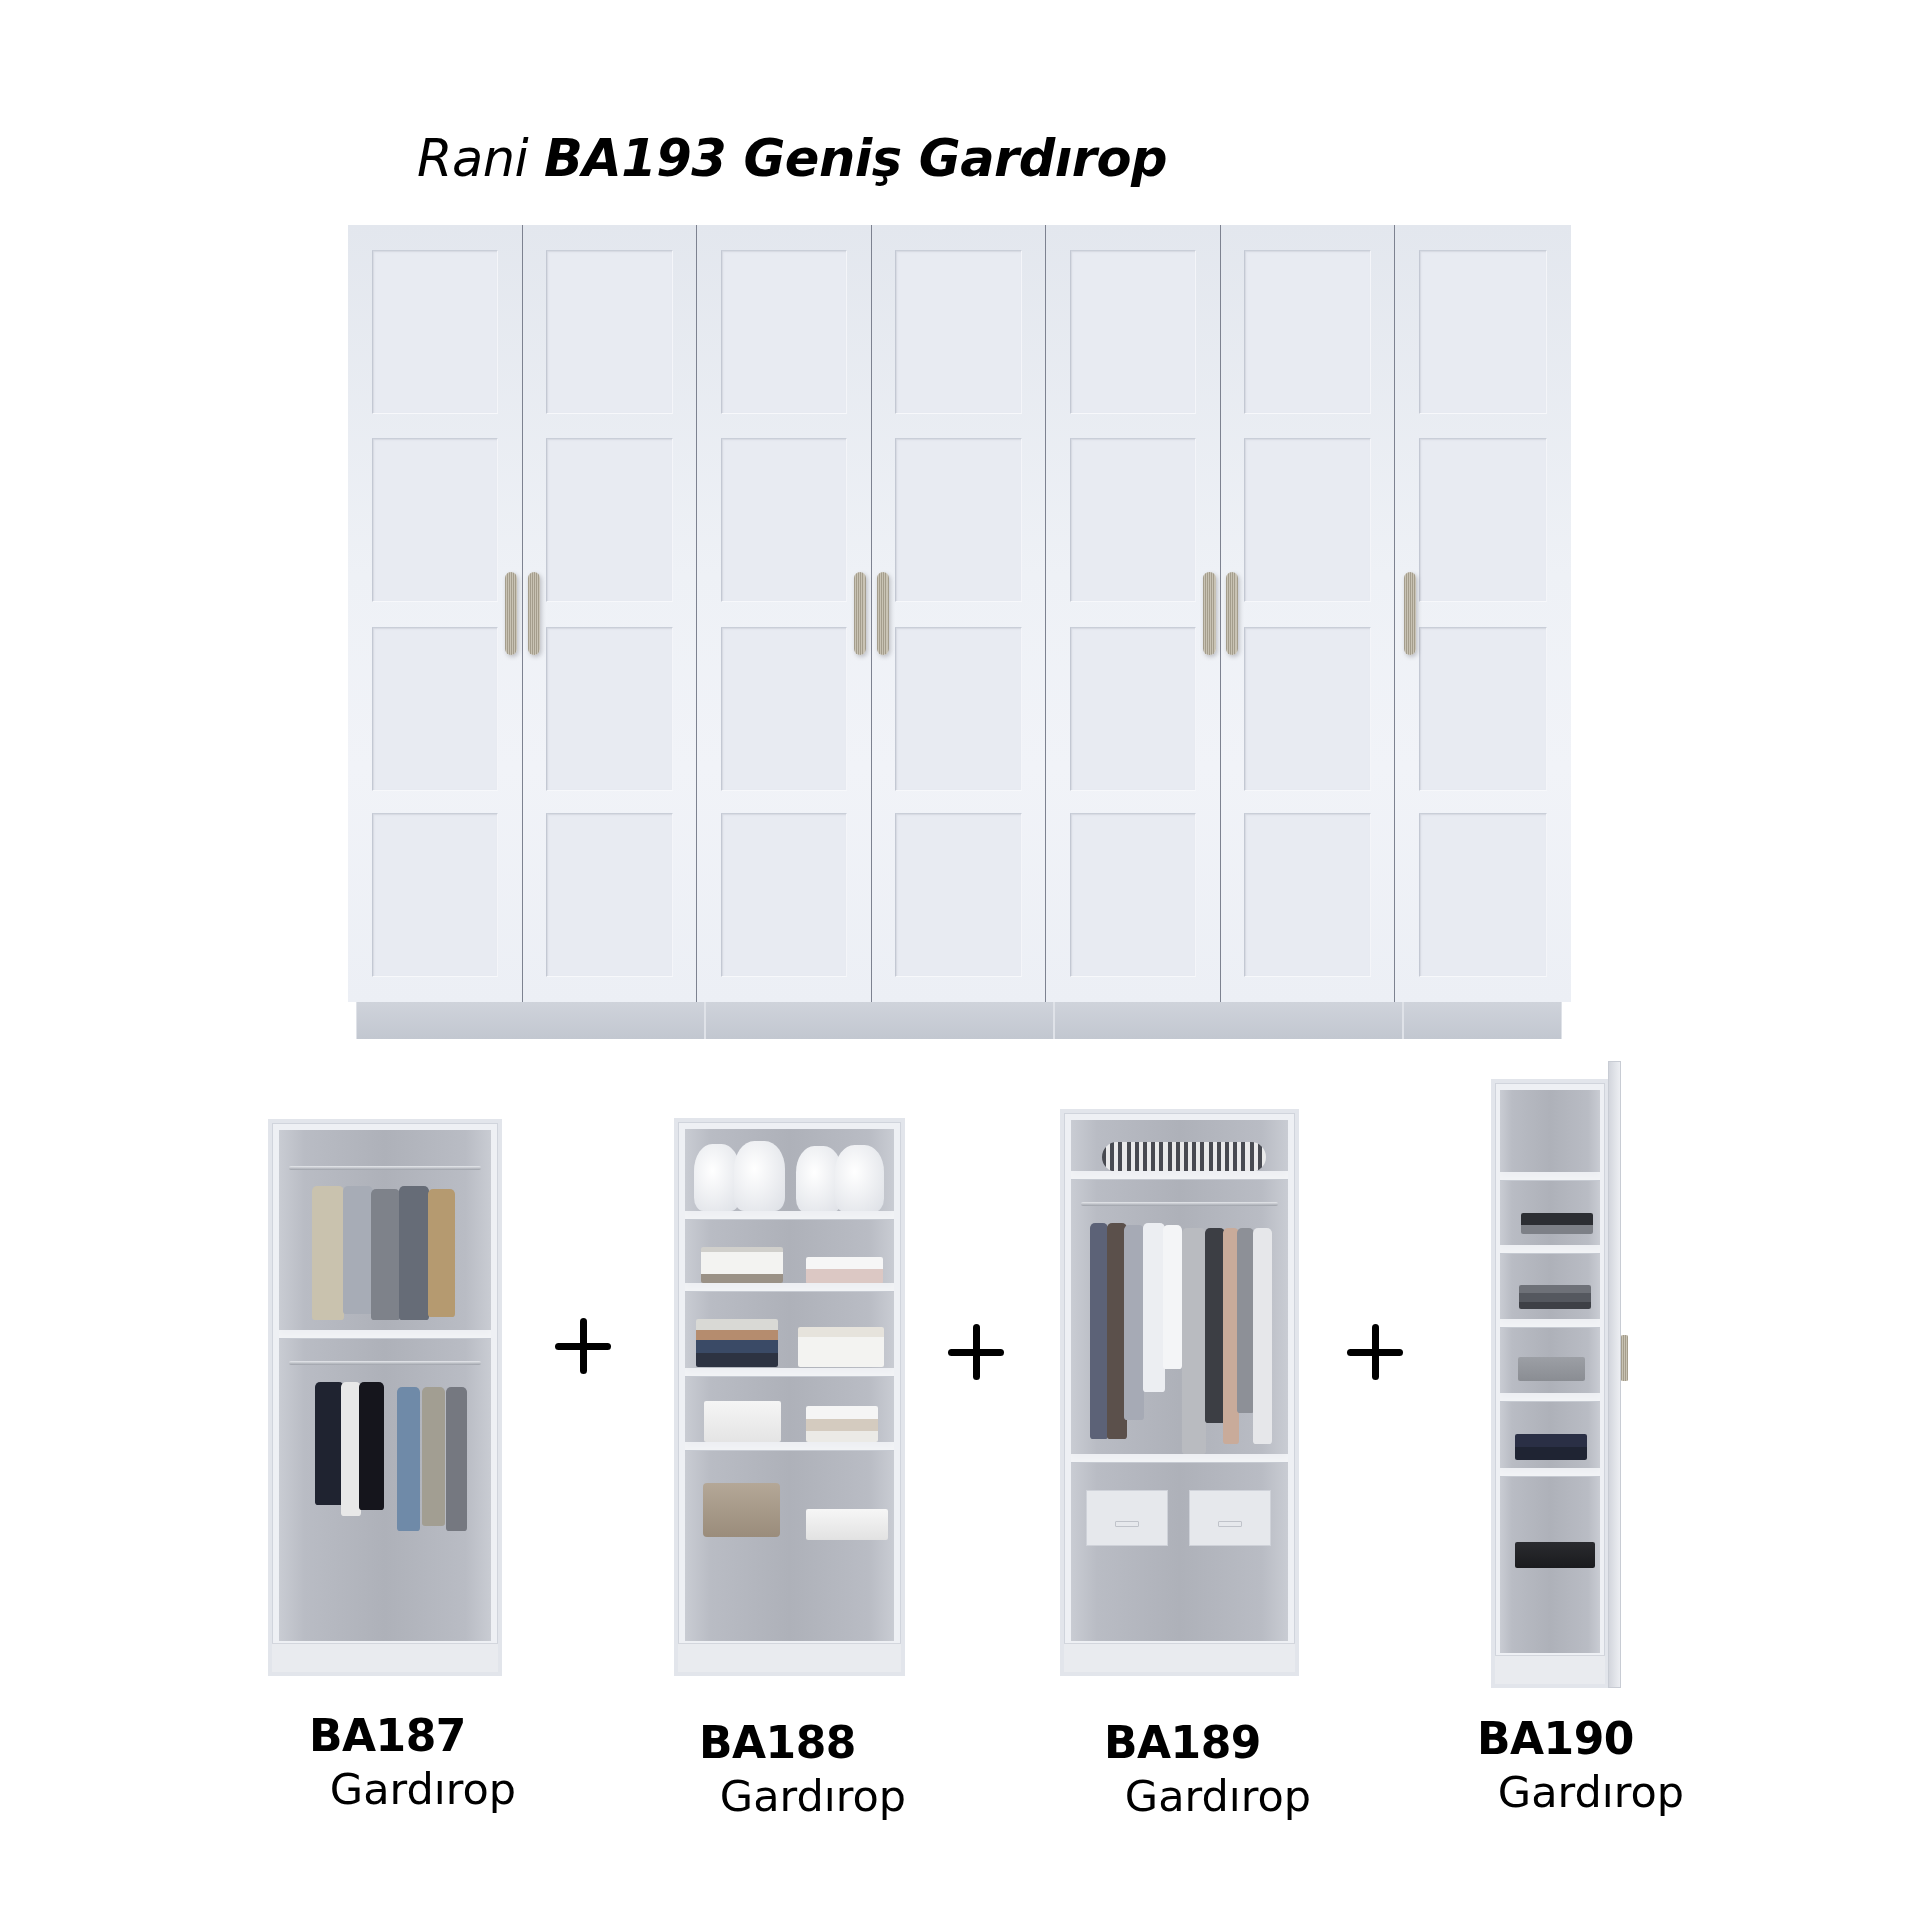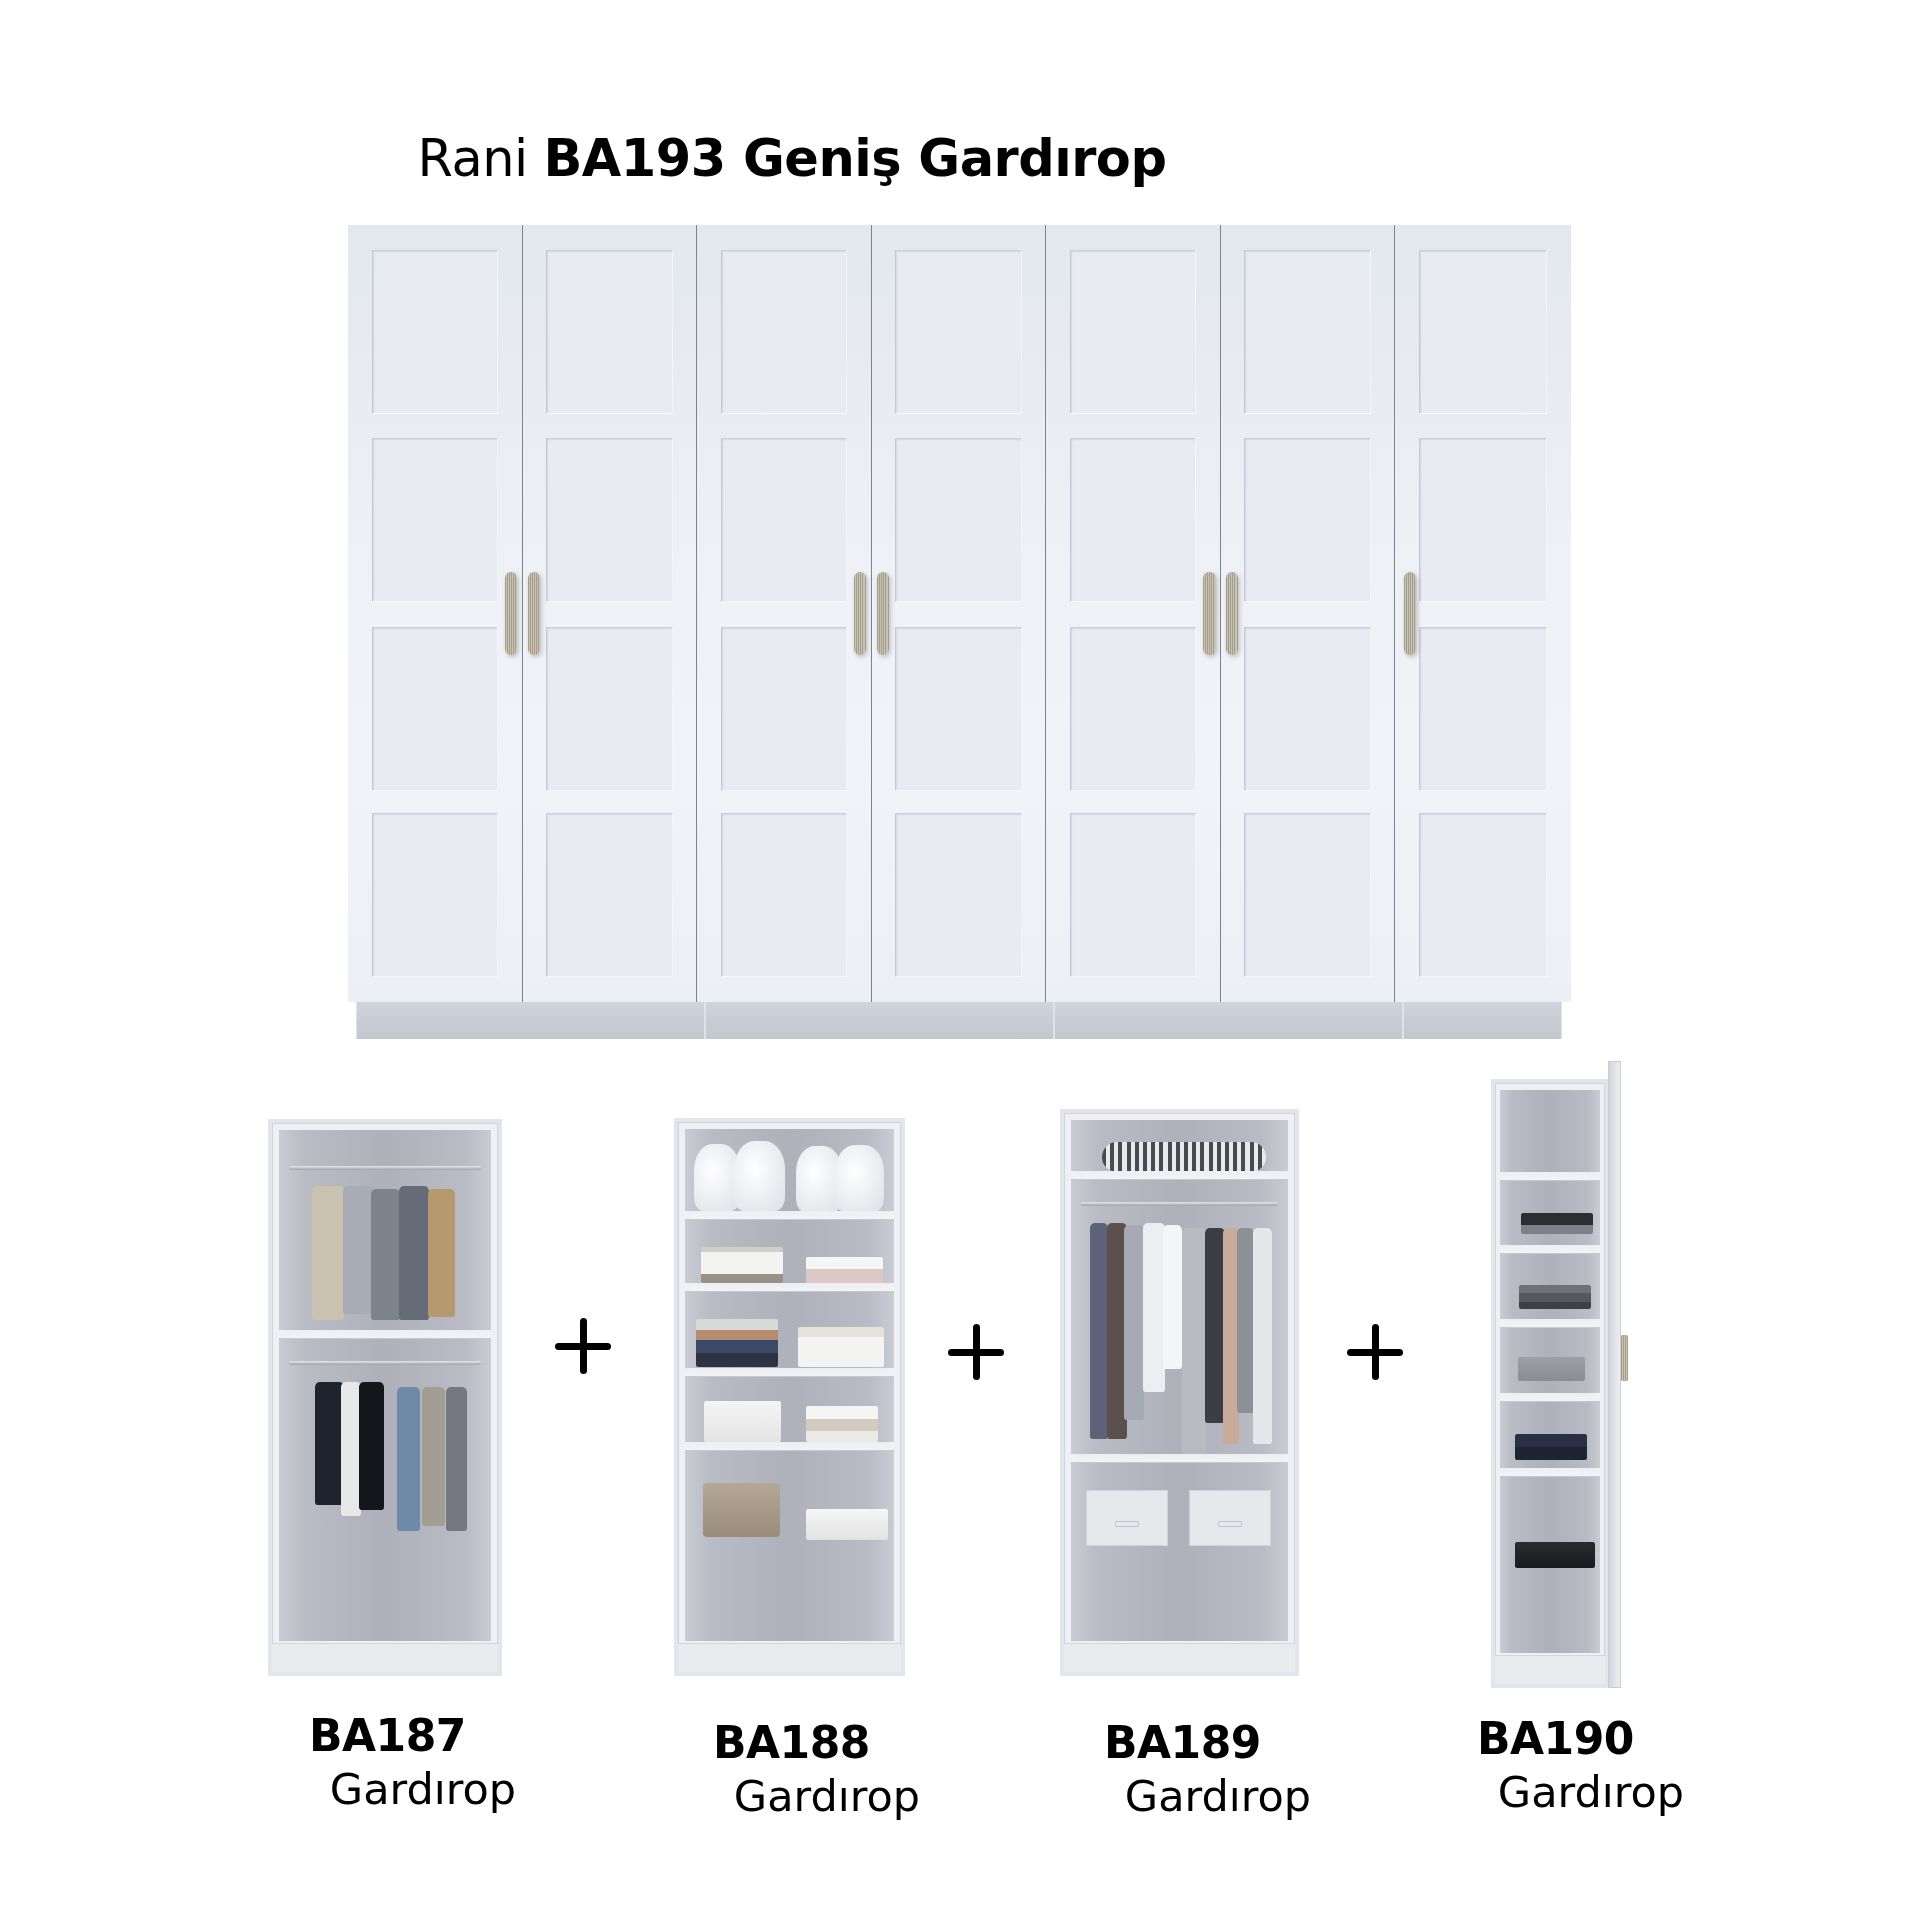--- a/index.html
+++ b/index.html
@@ -1,18 +1,18 @@
 <!DOCTYPE html>
 <html style="font-size:8.2px"><head>
 <meta charset="utf-8">
 <style>
   html,body{margin:0;padding:0;background:#ffffff;}
   body{width:1926px;height:1926px;position:relative;overflow:hidden;font-family:"DejaVu Sans","Liberation Sans",sans-serif;color:#000;}
   
-  .title{position:absolute;left:0;width:1584px;top:128px;text-align:center;font-size:51px;line-height:62px;letter-spacing:-0.5px;}
+  .title{position:absolute;left:0;width:1584px;top:128px;text-align:center;font-size:51px;line-height:62px;letter-spacing:-0.5px;font-style:italic;}
   .title .light{font-weight:400;}
   .title .bold{font-weight:600;}
   
   .wardrobe{position:absolute;left:348px;top:225px;width:1223px;height:814px;}
   .doors{position:absolute;left:0;top:0;width:1223px;height:777px;display:flex;}
   .door{position:relative;width:175px;height:777px;box-sizing:border-box;border-right:1px solid #7d8290;
         background:linear-gradient(180deg,#e3e7ee 0%,#eef1f6 45%,#f1f3f8 70%,#eceff5 100%);}
   .door:last-child{border-right:none;width:176px;}
   .panel{position:absolute;left:23.6px;right:23.6px;box-sizing:border-box;background:#e8ebf2;
          border-top:1px solid #c9ced8;border-left:1px solid #c3c8d3;border-bottom:0.5px solid #f7f8fb;border-right:0.5px solid #f4f5f9;
@@ -212,21 +212,21 @@
   </div>
   <div class="base"></div>
 </div>
 <div class="open-door" style="left:1608px;top:1061px;width:13.4px;height:627px"></div>
 <div class="side-handle" style="left:1621px;top:1335px"></div>
 
 <div class="label" style="left:259px;top:1710px">
   <span class="code">BA187</span>
   <span class="type">Gardırop</span>
 </div>
-<div class="label" style="left:663px;top:1717px">
+<div class="label" style="left:649px;top:1717px">
   <span class="code">BA188</span>
   <span class="type">Gardırop</span>
 </div>
 <div class="label" style="left:1054px;top:1717px">
   <span class="code">BA189</span>
   <span class="type">Gardırop</span>
 </div>
 <div class="label" style="left:1427px;top:1713px">
   <span class="code">BA190</span>
   <span class="type">Gardırop</span>

